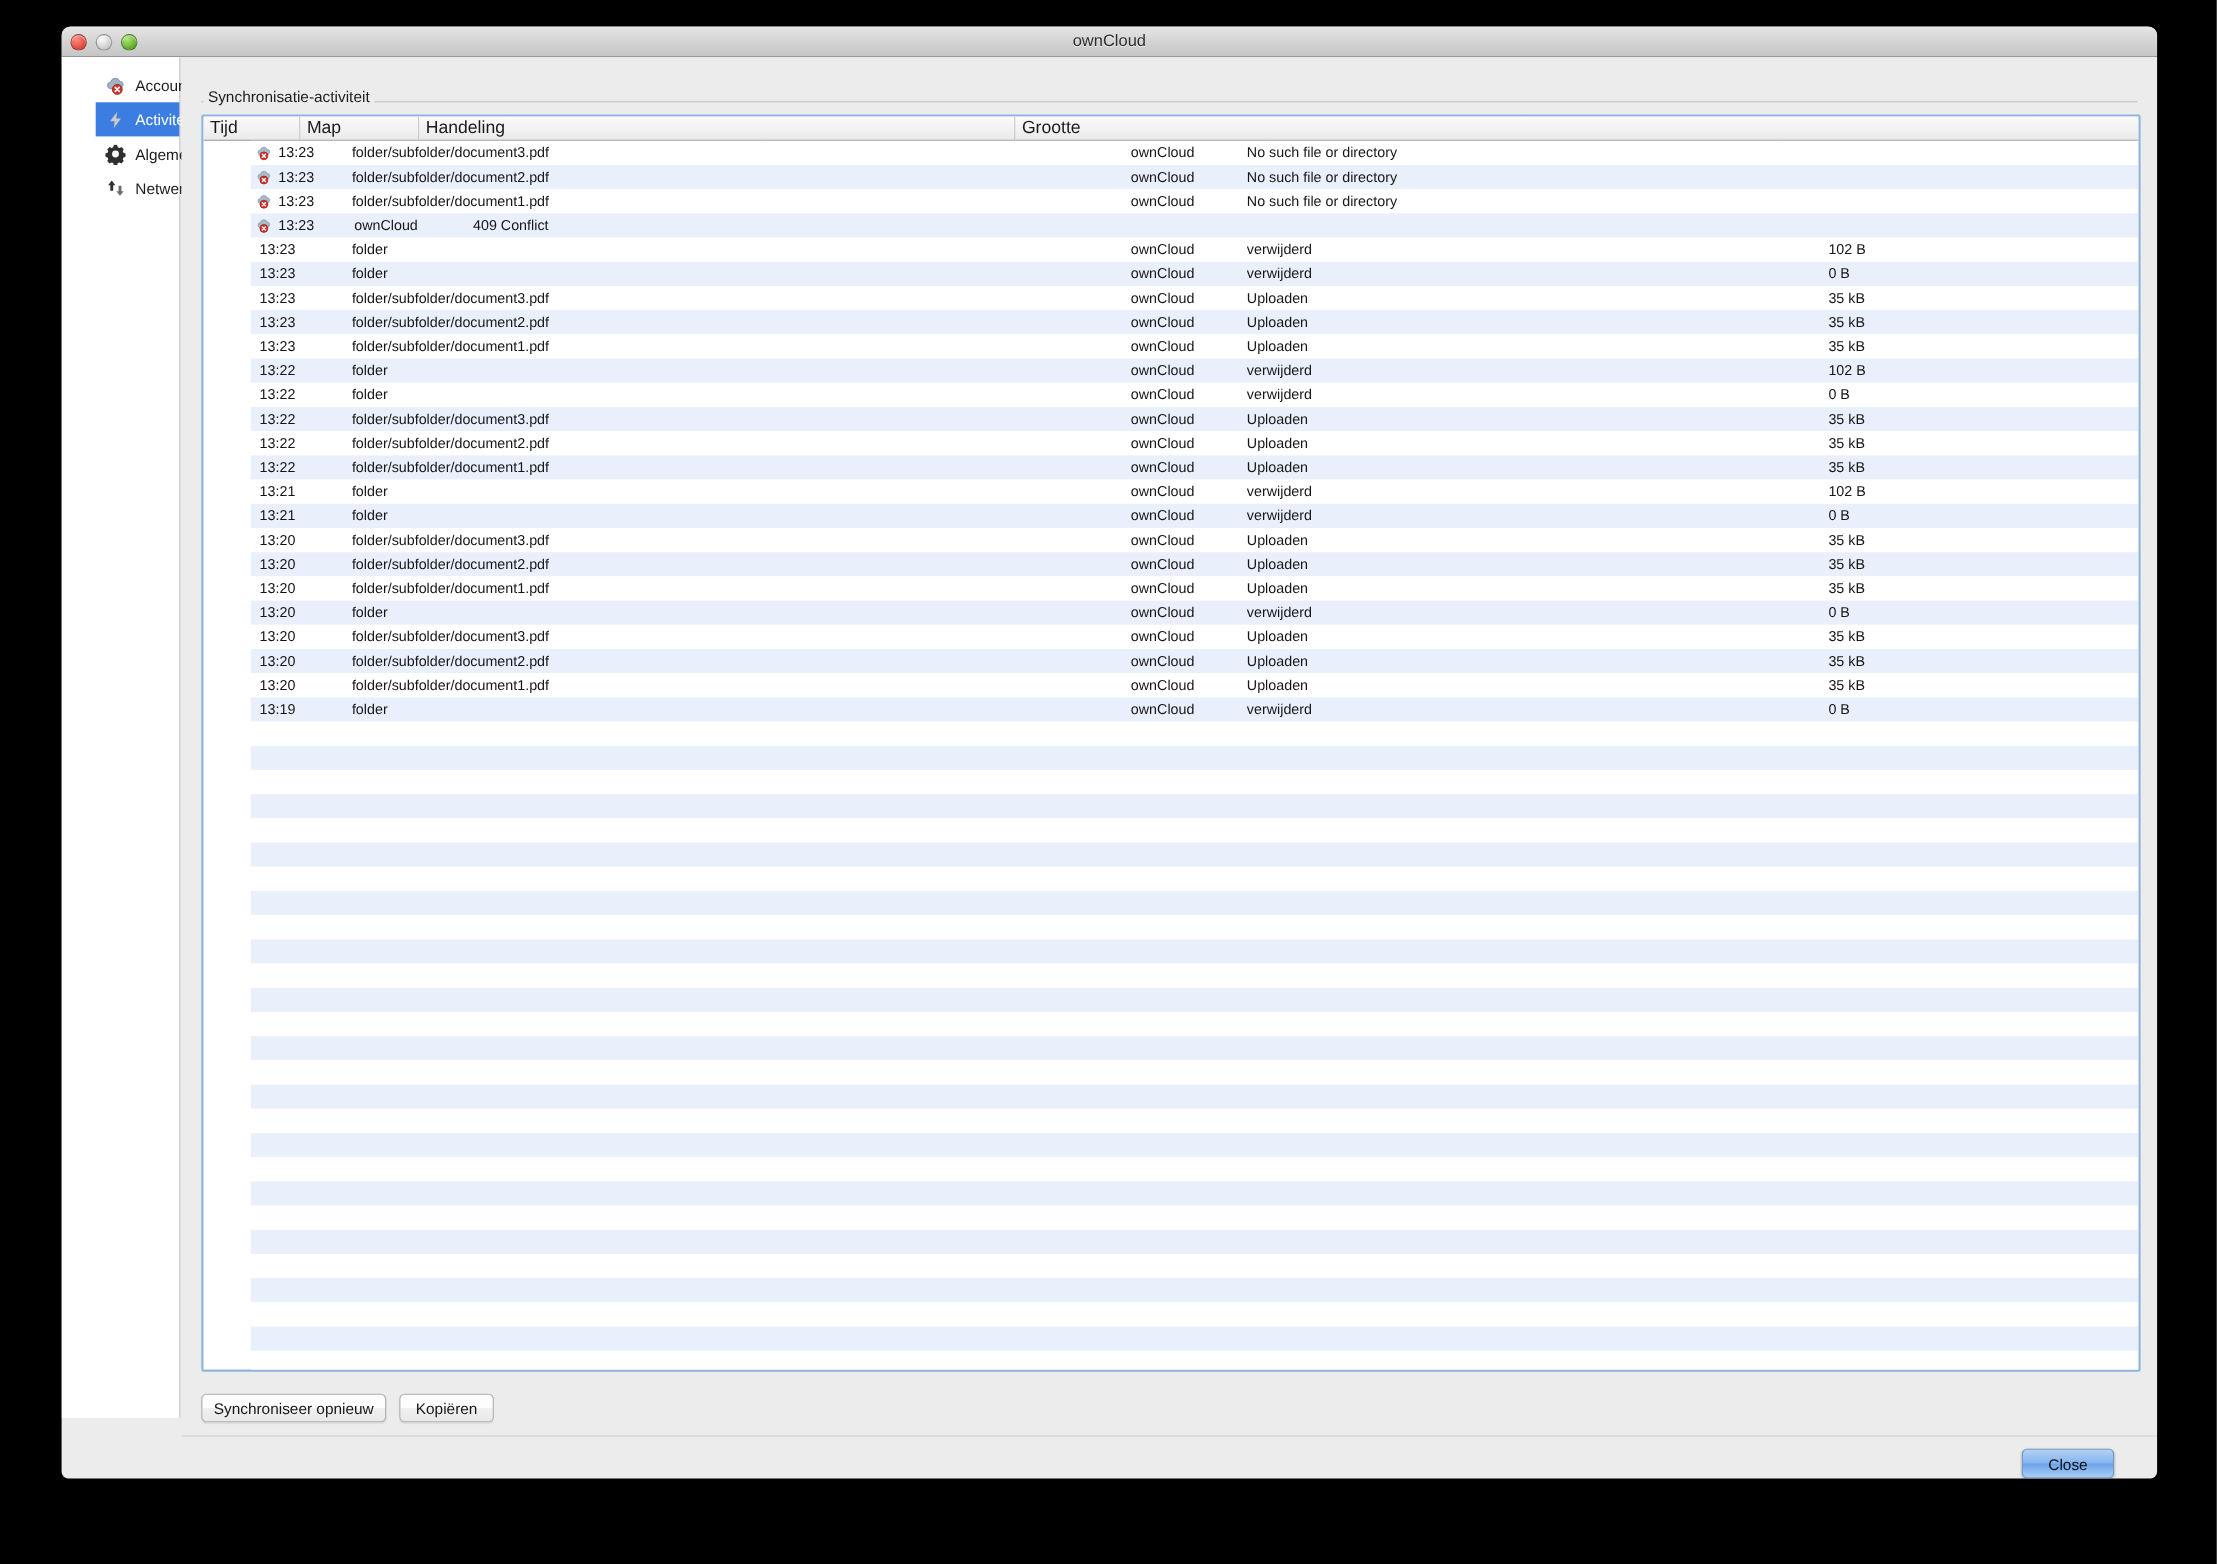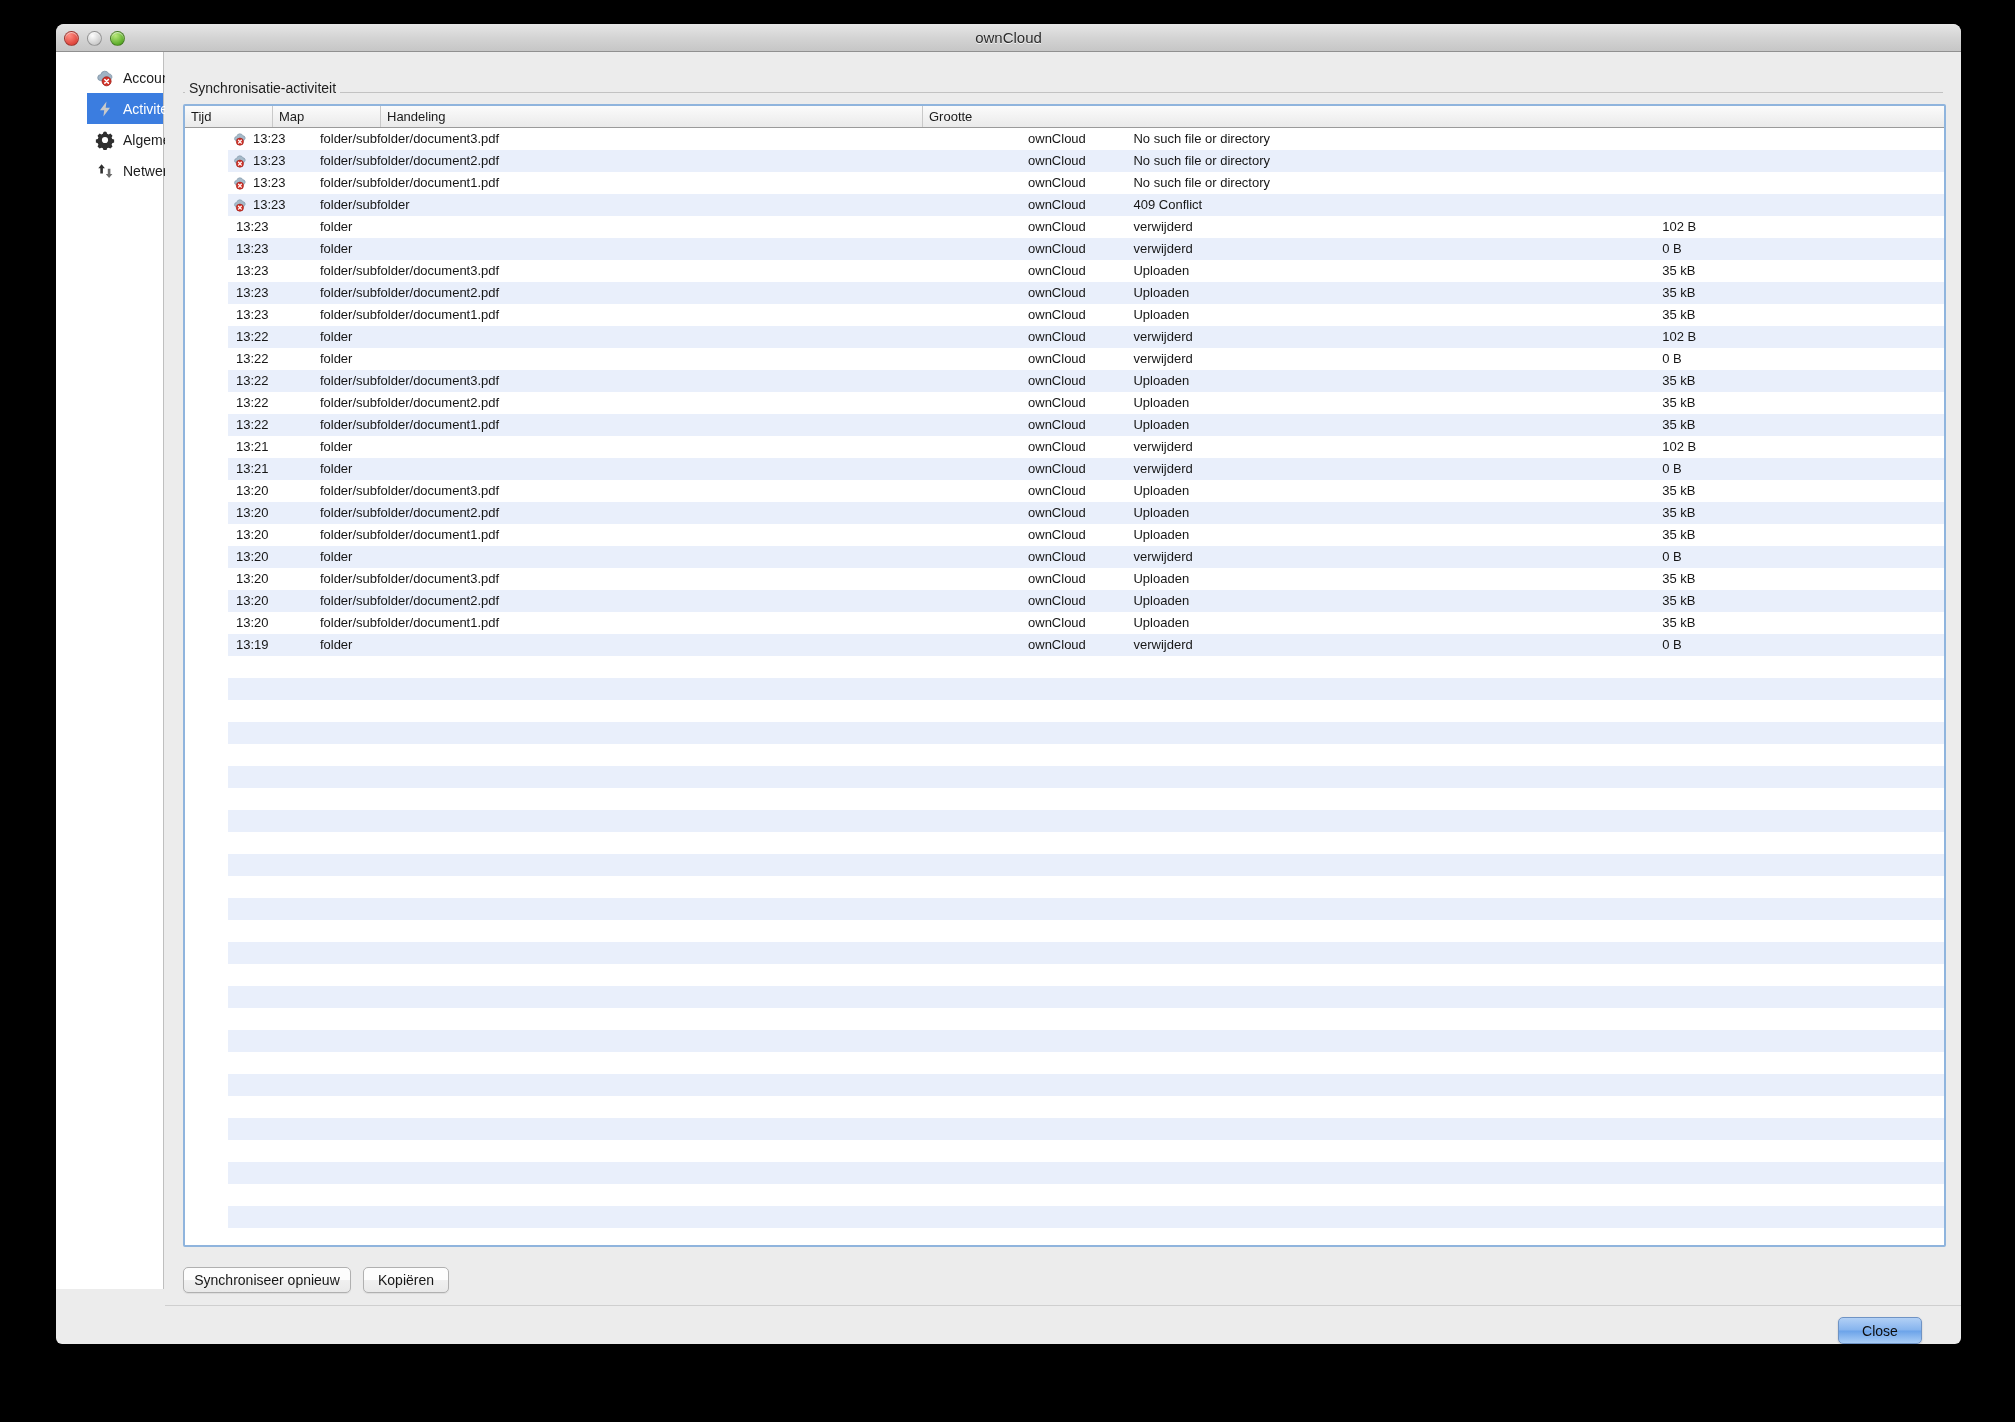--- a/index.html
+++ b/index.html
@@ -93,21 +93,21 @@
     width: 1763px; height: 1143px;
     background: #ffffff;
     border: 2px solid #8fb4dd;
     border-radius: 2px;
     overflow: hidden;
   }
   #thead {
     display: flex; height: 22px;
     background: linear-gradient(to bottom, #fbfbfb, #eaeaea);
     border-bottom: 1px solid #9a9a9a;
-    font-size: 13px; color: #1a1a1a;
+    font-size: 16px; color: #1a1a1a;
   }
   #thead .th {
     padding-left: 6px; line-height: 21px;
     border-right: 1px solid #c9c9c9;
     white-space: nowrap; overflow: hidden;
   }
   .c-time { width: 88px; }
   .c-file { width: 726px; }
   .c-fold { width: 108px; }
   .c-act  { width: 542px; }
@@ -257,21 +257,20 @@
           </div>
           <div class="row even">
             <div class="td c-time">
               <svg viewBox="0 0 20 18" class="err-icon">
                 <path d="M5.0 10.6a2.7 2.7 0 0 1 .45-5.35A3.9 3.9 0 0 1 12.9 4.6a2.6 2.6 0 0 1 2.0 4.4 2.4 2.4 0 0 1-1.8 1.6z" fill="#a6bac9" stroke="#7b91a3" stroke-width="0.7"></path>
                 <circle cx="9.3" cy="11.6" r="4.3" fill="#d4342a" stroke="#9c201a" stroke-width="0.8"></circle>
                 <path d="M7.6 9.9l3.4 3.4M11.0 9.9l-3.4 3.4" stroke="#ffffff" stroke-width="1.5" stroke-linecap="round"></path>
               </svg>
               <span>13:23</span>
             </div>
-            <div class="td c-file">folder/subfolder</div>
             <div class="td c-fold">ownCloud</div>
             <div class="td c-act">409 Conflict</div>
             <div class="td c-size"></div>
           </div>
           <div class="row odd">
             <div class="td c-time">
               <span class="err-spacer"></span>
               <span>13:23</span>
             </div>
             <div class="td c-file">folder</div>

